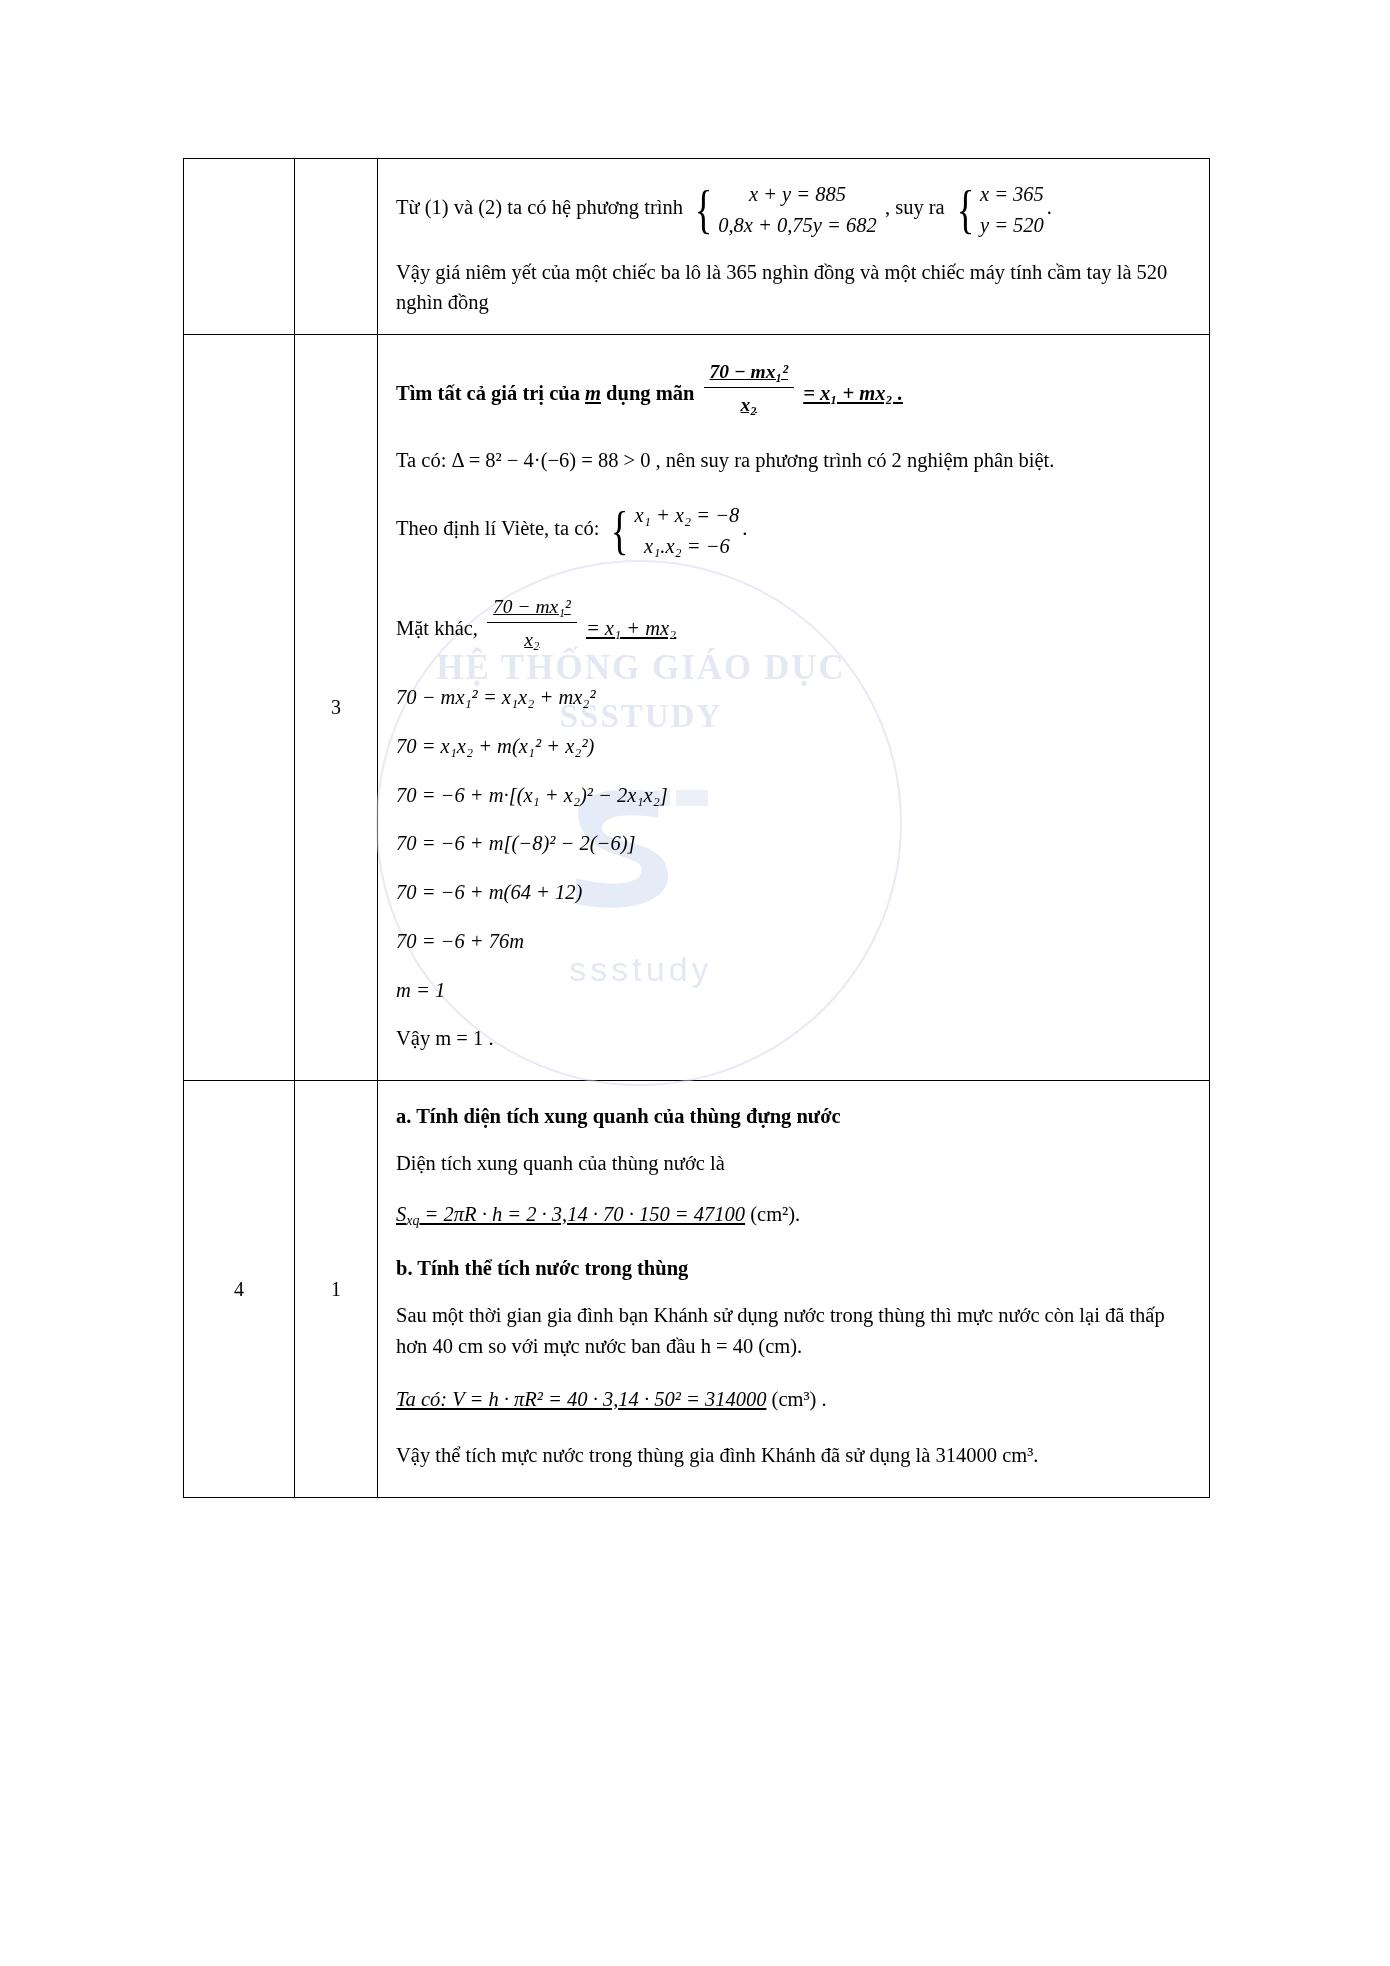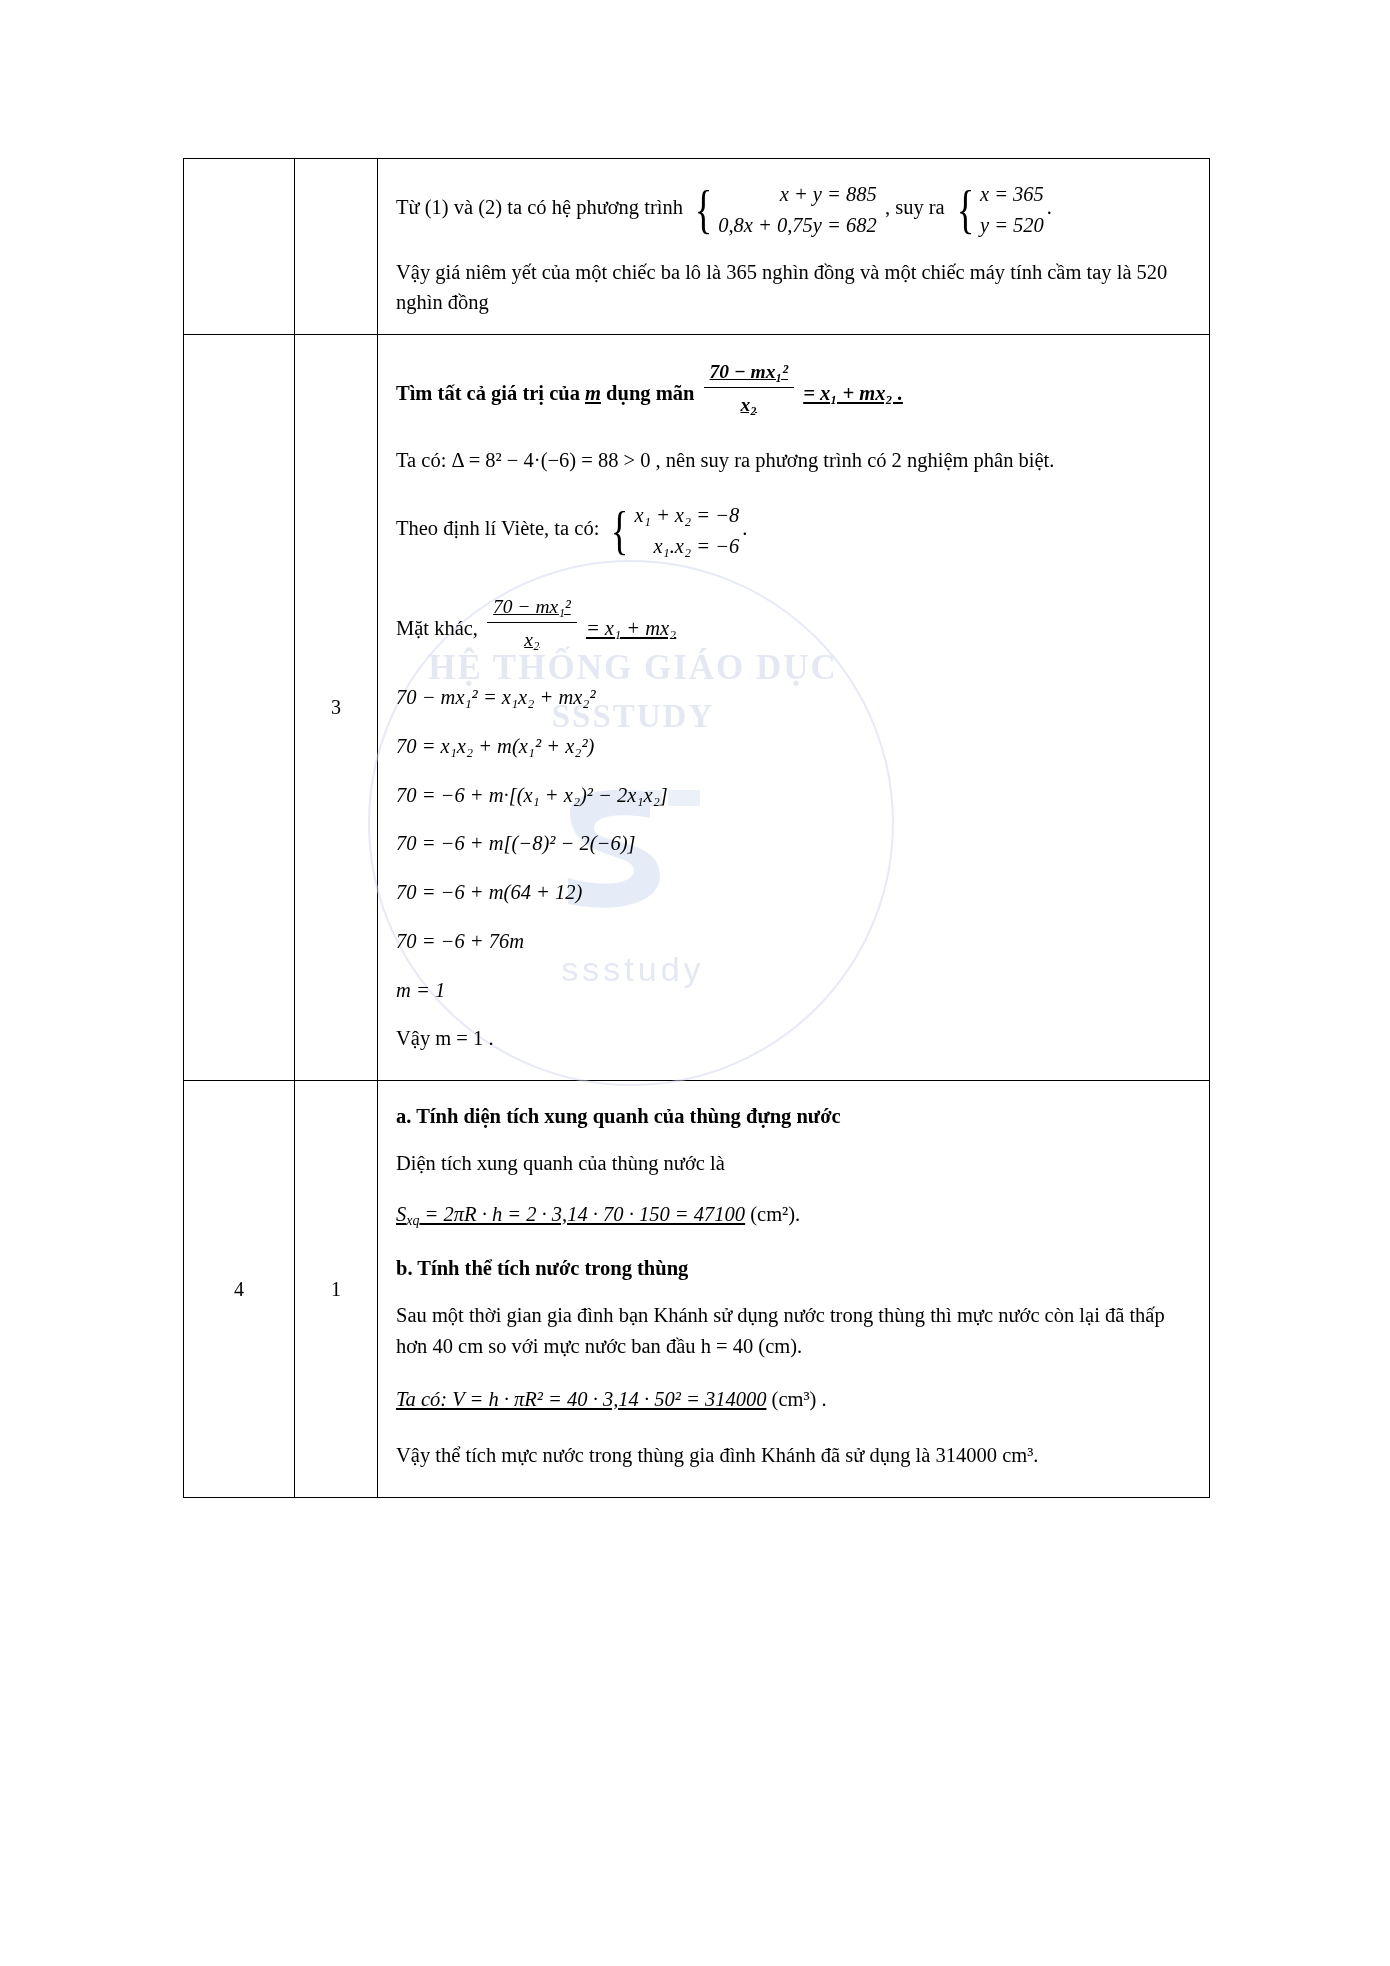--- a/index.html
+++ b/index.html
@@ -89,32 +89,32 @@
   .sys .brace {
     font-size: 2.55em;
     line-height: 0.82;
     font-weight: 300;
     font-family: "Liberation Serif", serif;
     transform: scaleX(0.7);
     display: inline-block;
   }
   .sys .rows {
     display: inline-block;
-    text-align: right;
+    text-align: center;
     padding-left: 2px;
   }
   .sys .rows span {
     display: block;
     line-height: 1.5;
     white-space: nowrap;
   }
   
   .watermark {
     position: absolute;
-    left: 368px;
+    left: 376px;
     top: 560px;
     width: 530px;
     height: 530px;
     pointer-events: none;
     z-index: 5;
     opacity: 0.5;
   }
   .wm-circle {
     position: absolute;
     left: 0; top: 0;

